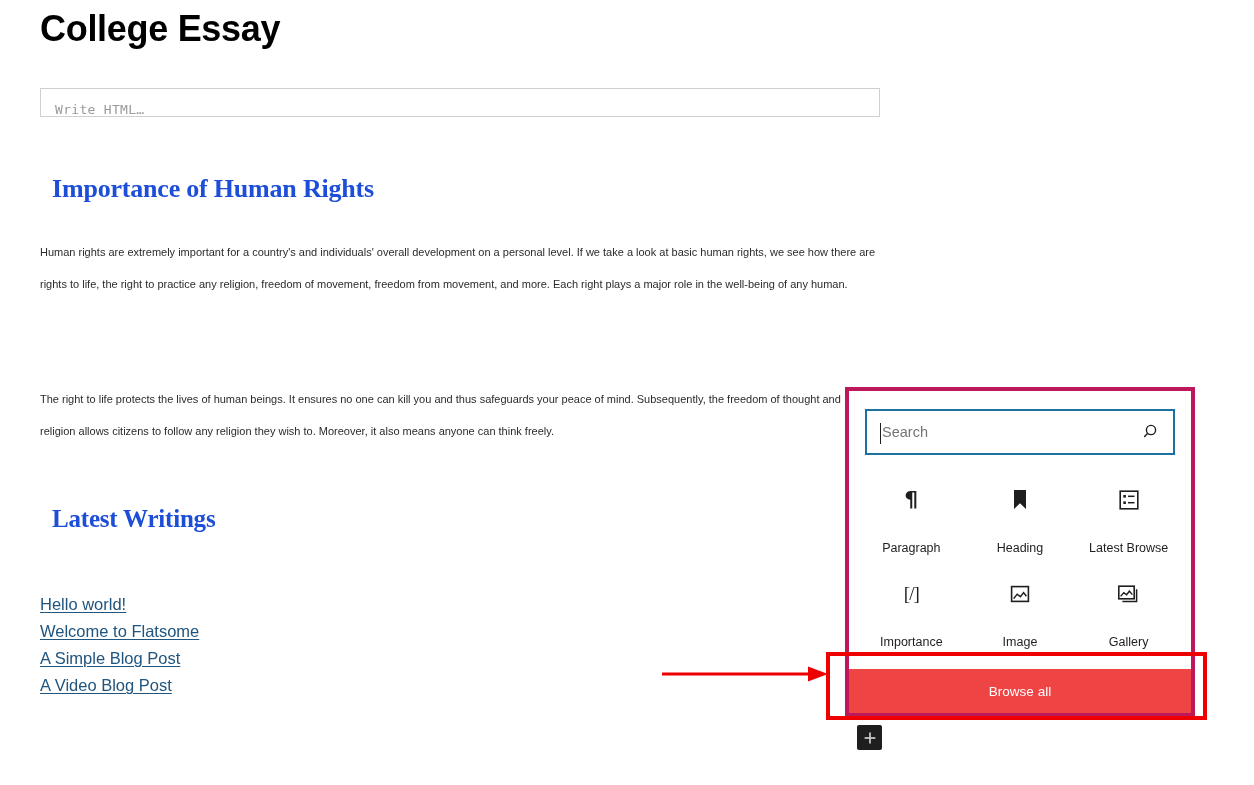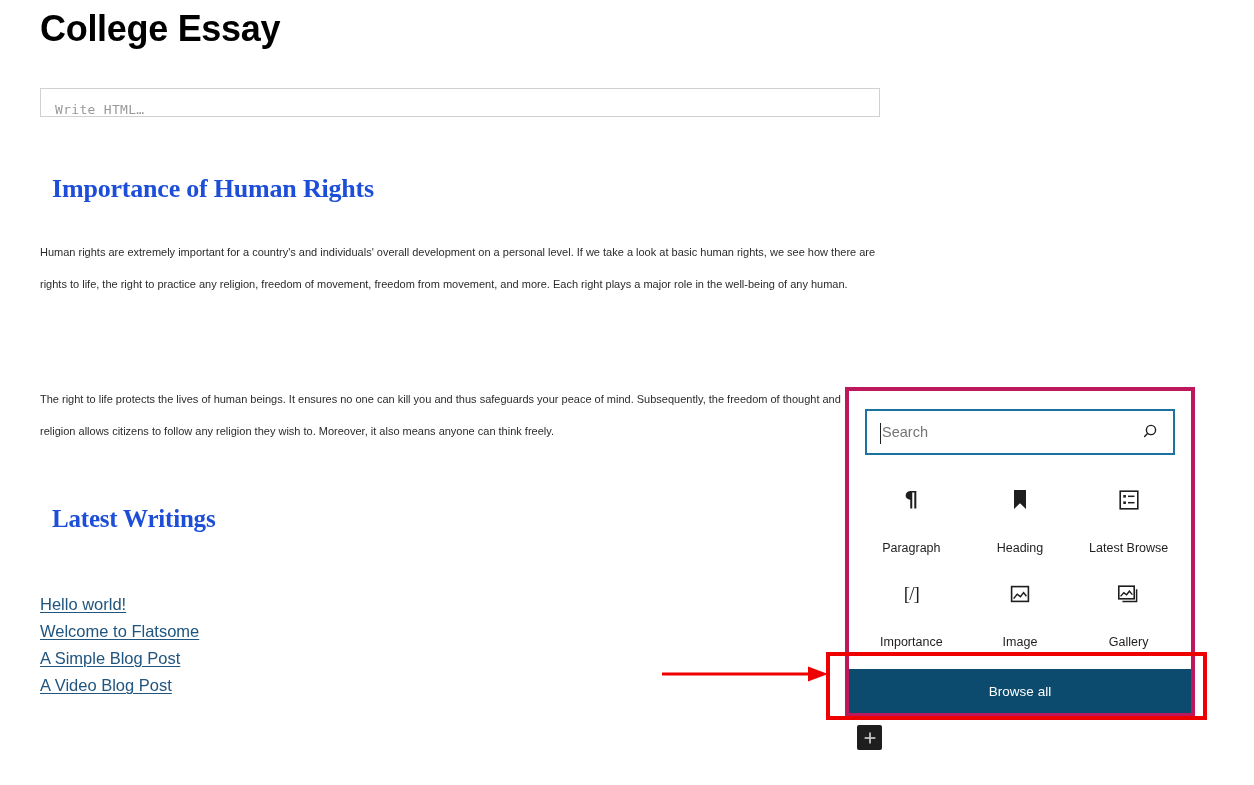--- a/index.html
+++ b/index.html
@@ -167,21 +167,21 @@
     margin-top: 28px;
     font-size: 12.5px;
     color: #1e1e1e;
     text-align: center;
     white-space: nowrap;
   }
 
   .browse-all {
     margin: 0;
     height: 44px;
-    background: #0c4a6e;
+    background: #ef4444;
     color: #ffffff;
     display: flex;
     align-items: center;
     justify-content: center;
     font-size: 13.5px;
     cursor: pointer;
     border: none;
     width: 100%;
   }
 

